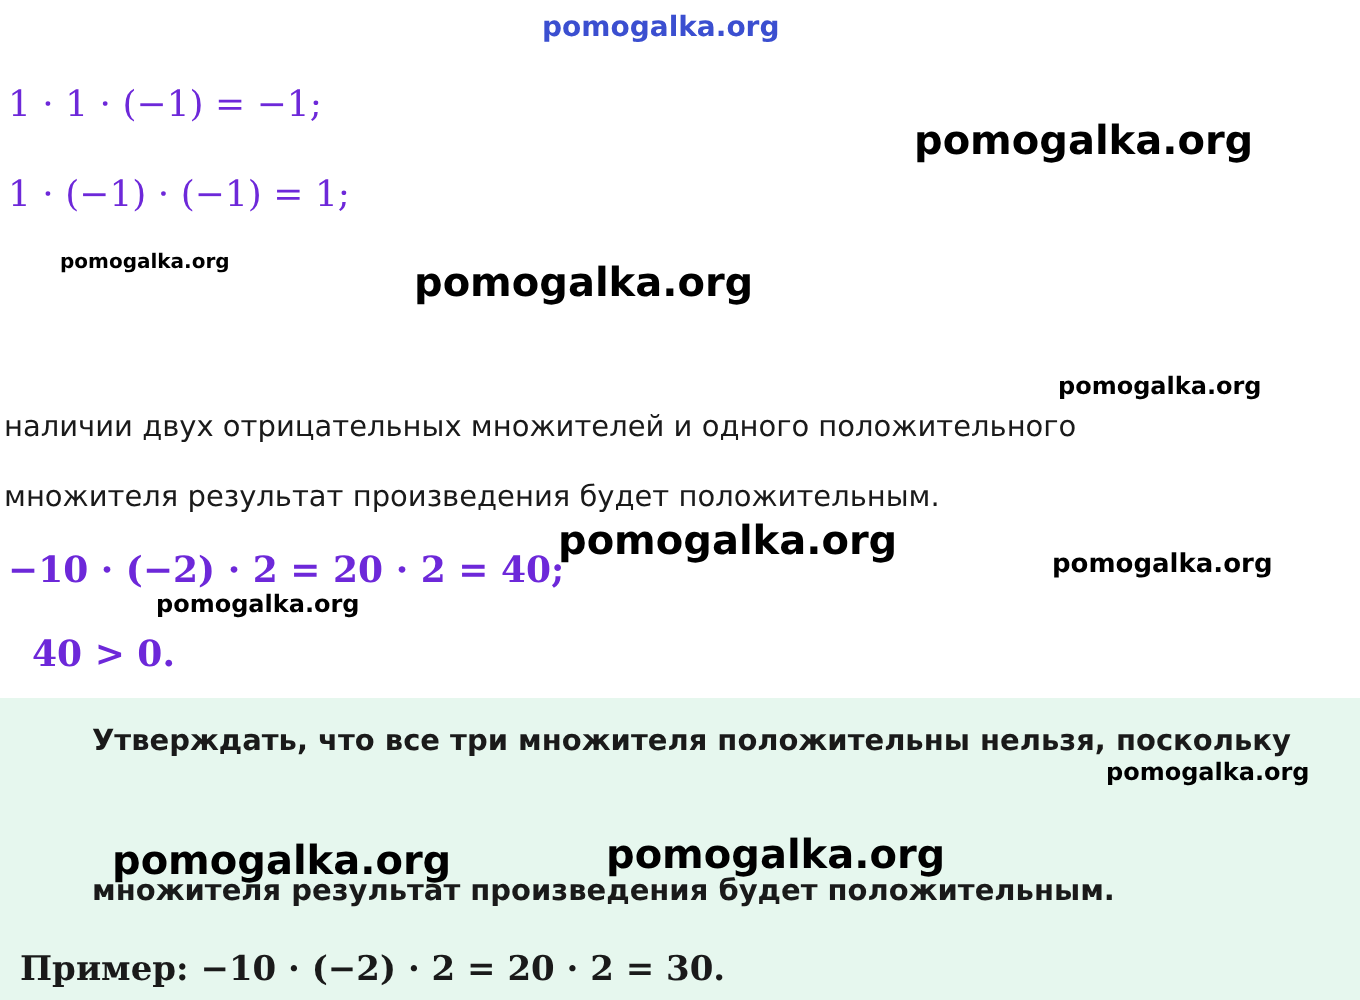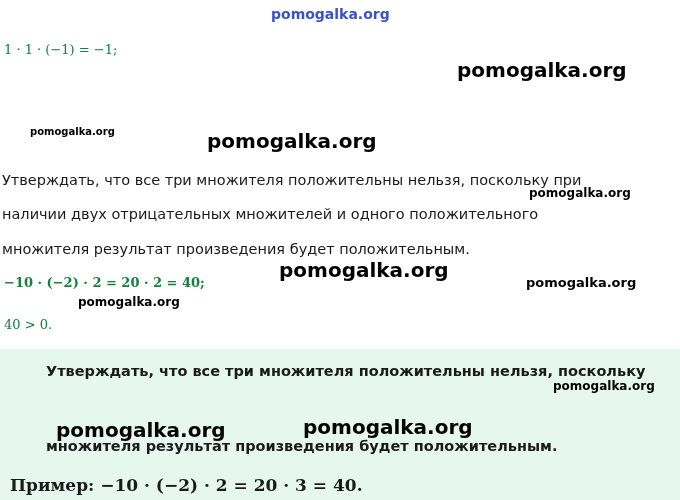--- a/index.html
+++ b/index.html
@@ -27,22 +27,22 @@
     white-space: nowrap;
     pointer-events: none;
   }
   .wm-blue {
     color: #3b4fd0;
     font-weight: bold;
   }
   .math {
     position: absolute;
     font-family: "DejaVu Serif", serif;
-    font-size: 13px;
-    color: #15803d;
+    font-size: 18px;
+    color: #6d28d9;
     white-space: nowrap;
   }
   .para {
     position: absolute;
     font-family: "DejaVu Sans", sans-serif;
     font-size: 14.5px;
     color: #1a1a1a;
     white-space: nowrap;
   }
   .answer-box {
@@ -73,52 +73,52 @@
 <body>
 
 <div class="page">
 
   <div class="wm wm-blue" style="left:271px; top:6px; font-size:14px;">pomogalka.org</div>
 
   <div class="math" style="left:4px; top:42px;">1 · 1 · (−1) = −1;</div>
 
   <div class="wm" style="left:457px; top:58px; font-size:20px;">pomogalka.org</div>
 
+  <div class="math" style="left:4px; top:87px;">1 · (−1) · (−1) = 1;</div>
 
   <div class="wm" style="left:30px; top:126px; font-size:10px;">pomogalka.org</div>
 
 
   <div class="wm" style="left:207px; top:129px; font-size:20px;">pomogalka.org</div>
 
-  <div class="para" style="left:2px; top:172px;">Утверждать, что все три множителя положительны нельзя, поскольку при</div>
 
   <div class="wm" style="left:529px; top:186px; font-size:12px;">pomogalka.org</div>
 
   <div class="para" style="left:2px; top:206px;">наличии двух отрицательных множителей и одного положительного</div>
 
   <div class="para" style="left:2px; top:241px;">множителя результат произведения будет положительным.</div>
 
   <div class="wm" style="left:279px; top:258px; font-size:20px;">pomogalka.org</div>
 
   <div class="math" style="left:4px; top:275px;font-weight:bold;">−10 · (−2) · 2 = 20 · 2 = 40;</div>
 
   <div class="wm" style="left:526px; top:275px; font-size:13px;">pomogalka.org</div>
 
   <div class="wm" style="left:78px; top:295px; font-size:12px;">pomogalka.org</div>
 
-  <div class="math" style="left:4px; top:317px;">40 &gt; 0.</div>
+  <div class="math" style="left:16px; top:317px;font-weight:bold;">40 &gt; 0.</div>
 
   <div class="answer-box">
     <div class="ans-line" style="left:10px; top:14px; font-weight:bold;">Утверждать, что все три множителя положительны нельзя, поскольку</div>
 
     <div class="wm" style="left:553px; top:30px; font-size:12px;">pomogalka.org</div>
 
 
     <div class="wm" style="left:56px; top:69px; font-size:20px;">pomogalka.org</div>
 
     <div class="wm" style="left:303px; top:66px; font-size:20px;">pomogalka.org</div>
 
     <div class="ans-line" style="left:10px; top:89px; font-weight:bold;">множителя результат произведения будет положительным.</div>
 
-    <div class="ans-math" style="left:10px; top:126px; font-weight:bold;">Пример: −10 · (−2) · 2 = 20 · 3 = 40.</div>
+    <div class="ans-math" style="left:10px; top:126px; font-weight:bold;">Пример: −10 · (−2) · 2 = 20 · 2 = 30.</div>
   </div>
 
 </div>
 
 </body></html>

